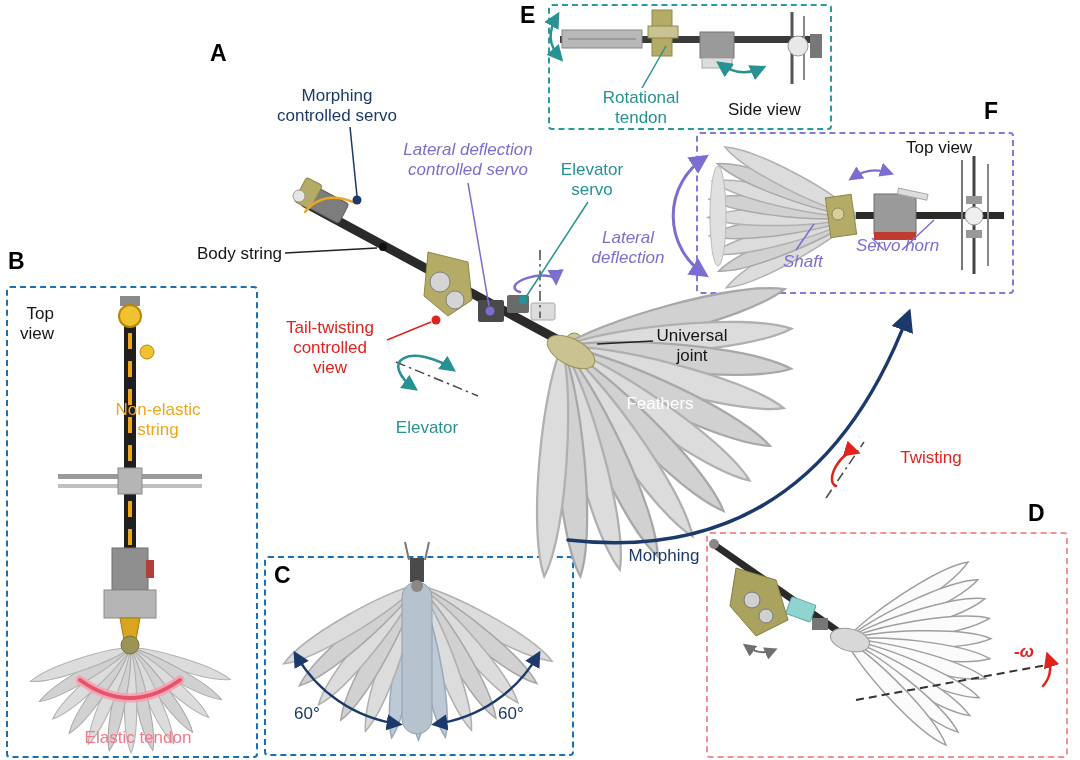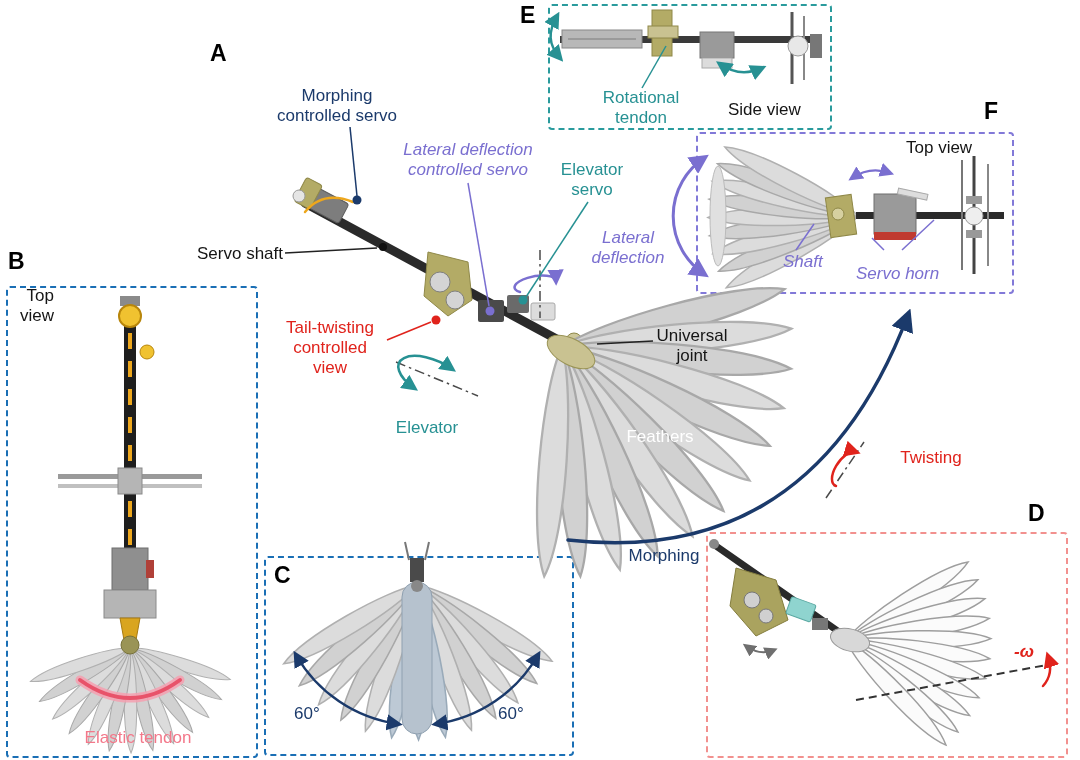--- a/index.html
+++ b/index.html
@@ -9,21 +9,21 @@
   .box{position:absolute;border-radius:4px;z-index:1;background:transparent;}
   .b-blue{border:2.5px dashed var(--blue_border);}
   .b-teal{border:2.5px dashed var(--teal_border);}
   .b-purple{border:2.5px dashed var(--purple_border);}
   .b-coral{border:2.5px dashed var(--coral_border);}
   .lbl{position:absolute;z-index:3;font-size:17px;line-height:1.18;white-space:pre-line;text-align:right;}
   .c{transform:translateX(-50%);text-align:center;}
   .letter{position:absolute;z-index:4;font-weight:bold;font-size:23px;color:#000;}
   .navy{color:var(--navy);} .teal{color:var(--teal);} .purple{color:var(--purple);font-style:italic;}
   .red{color:var(--red);} .yellow{color:var(--yellow);} .pink{color:var(--pink);}
-  .white{color:#ffffff;margin-top:33px;} .black{color:#151515;}
+  .white{color:#ffffff;} .black{color:#151515;}
   .it{font-style:italic;font-weight:bold;}
   
   .fe{fill:#dcdcdc;stroke:#b0b0b0;stroke-width:1;vector-effect:non-scaling-stroke;}
   .fe2{fill:#d1d1d1;stroke:#a8a8a8;stroke-width:1;vector-effect:non-scaling-stroke;}
   .fem{fill:#bdc9d5;stroke:#99aab9;stroke-width:1;vector-effect:non-scaling-stroke;}
   .feo{fill:#fbfbfb;stroke:#9e9e9e;stroke-width:1;vector-effect:non-scaling-stroke;}
   .arrow{fill:none;stroke-linecap:round;}
   .sk-navy{stroke:var(--navy);} .sk-teal{stroke:var(--teal);}
   .sk-purple{stroke:var(--purple);} .sk-red{stroke:var(--red);}
   .sk-gray{stroke:#6f6f6f;} .sk-yellow{stroke:var(--yellow);}
@@ -260,47 +260,49 @@
 
   <div class="letter" style="left:210px;top:40px">A</div>
   <div class="letter" style="left:8px;top:248px">B</div>
   <div class="letter" style="left:274px;top:562px">C</div>
   <div class="letter" style="left:1028px;top:500px">D</div>
   <div class="letter" style="left:520px;top:2px">E</div>
   <div class="letter" style="left:984px;top:98px">F</div>
 
   <div class="lbl c navy" style="left:337px;top:86px">Morphing
 controlled servo</div>
-  <div class="lbl black" style="left:197px;top:244px">Servo shaft</div>
+  <div class="lbl black" style="left:197px;top:244px">Body string</div>
   <div class="lbl c purple" style="left:468px;top:140px">Lateral deflection
 controlled servo</div>
   <div class="lbl c teal" style="left:592px;top:160px">Elevator
 servo</div>
   <div class="lbl c purple" style="left:628px;top:228px">Lateral
 deflection</div>
   <div class="lbl c red" style="left:330px;top:318px">Tail-twisting
 controlled
 view</div>
   <div class="lbl c black" style="left:692px;top:326px">Universal
 joint</div>
   <div class="lbl c white" style="left:660px;top:394px">Feathers</div>
   <div class="lbl c teal" style="left:427px;top:418px">Elevator</div>
   <div class="lbl c navy" style="left:664px;top:546px">Morphing</div>
   <div class="lbl c red" style="left:931px;top:448px">Twisting</div>
 
-  <div class="lbl black" style="left:20px;top:286px">Top
+  <div class="lbl black" style="left:20px;top:304px">Top
 view</div>
+  <div class="lbl c yellow" style="left:158px;top:400px">Non-elastic
+string</div>
   <div class="lbl c pink" style="left:138px;top:728px">Elastic tendon</div>
 
   <div class="lbl navy" style="left:294px;top:704px">60°</div>
   <div class="lbl navy" style="left:498px;top:704px">60°</div>
 
   <div class="lbl red it" style="left:1014px;top:642px">-ω</div>
 
   <div class="lbl c teal" style="left:641px;top:88px">Rotational
 tendon</div>
   <div class="lbl black" style="left:728px;top:100px">Side view</div>
 
   <div class="lbl black" style="left:906px;top:138px">Top view</div>
   <div class="lbl purple" style="left:783px;top:252px">Shaft</div>
-  <div class="lbl purple" style="left:856px;top:264px">Servo horn</div>
+  <div class="lbl purple" style="left:856px;top:236px">Servo horn</div>
 
 </div>
 
 </body></html>

